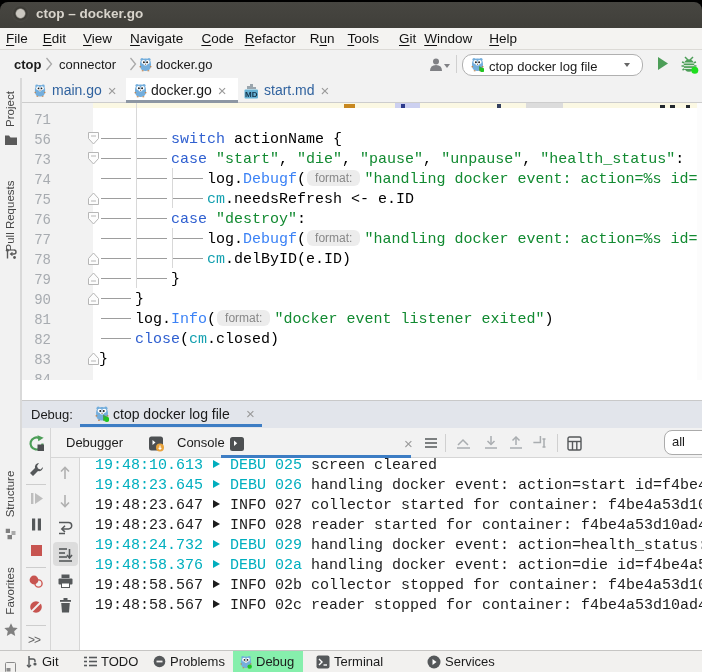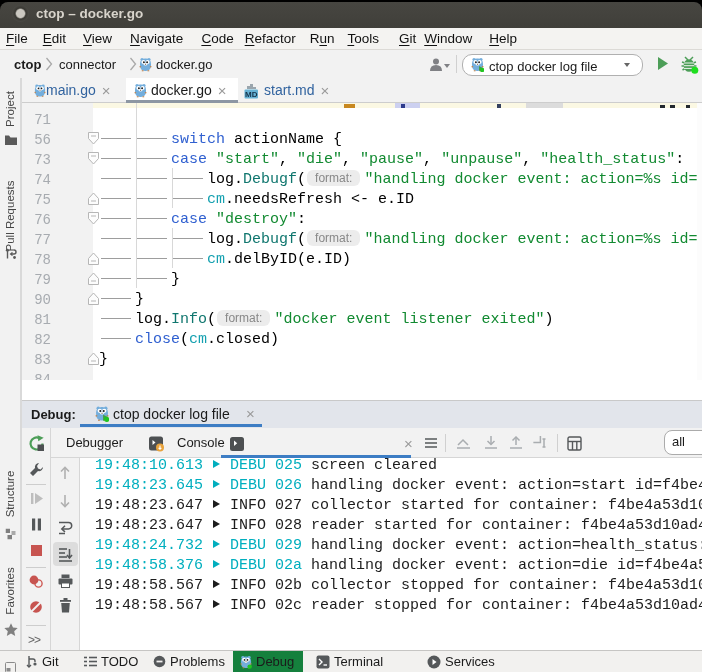--- a/index.html
+++ b/index.html
@@ -28,21 +28,21 @@
 .stripe{left:0;top:78px;width:21px;height:572px;background:#f2f2f2;border-right:1px solid #d9d9d9}
 .vtext{position:absolute;left:10px;transform:translate(-50%,-50%) rotate(-90deg);white-space:nowrap;font-size:11.5px;color:#454545}
 .vicon{position:absolute;transform:translate(-50%,-50%)}
 
 .editor{left:21px;top:103px;width:681px;height:277px;background:#fff;overflow:hidden}
 .gutter{position:absolute;left:0;top:0;width:72px;height:277px;background:#f2f2f2}
 .lnum{position:absolute;width:51px;text-align:right;font-family:"Liberation Mono",monospace;font-size:14px;color:#a7abb0;height:20px;line-height:20px;left:-21px;transform:translateY(2px)}
 .code{position:absolute;left:72px;top:2px;width:609px;height:277px;font-family:"Liberation Mono",monospace;font-size:15px;line-height:20px;white-space:pre;color:#000}
 .cl{position:absolute;left:6px;height:20px;white-space:pre}
 .t{display:inline-block;width:36px;height:20px;vertical-align:top;background:linear-gradient(#9d9d9d,#9d9d9d) 2px 8px/30px 1px no-repeat}
-.kw{color:#3060d0}.str{color:#128a31}.fn{color:#0f766e}.rc{color:#14a0b0}
+.kw{color:#3060d0}.str{color:#128a31}.fn{color:#3b82f6}.rc{color:#14a0b0}
 .hint{display:inline-block;font-family:"Liberation Sans",sans-serif;font-size:12px;color:#888;background:#ececec;border-radius:6px;padding:1px 8px;height:16px;line-height:14px;vertical-align:1px;margin:0 4px 0 1px}
 .iguide{position:absolute;width:1px;background:#d8d8d8}
 .fold{position:absolute;left:67px}
 
 .l70{position:absolute;left:72px;top:0;width:609px;height:5px;background:#fbf8e3}
 
 .ctxbar{left:21px;top:380px;width:681px;height:20px;background:#f5f4f2;border-top:1px solid #dedddb;line-height:19px}
 
 .dbghead{left:21px;top:400px;width:681px;height:28px;background:#e2e5eb;border-top:1px solid #c9c9c9}
 .dbgtab-line{position:absolute;left:80px;top:424px;width:182px;height:3px;background:#3d7dc4}
@@ -163,21 +163,21 @@
         </g>
     <circle cx="14.8" cy="15.2" r="3.5" fill="#1ede1e"></circle>
   </svg>
 </div>
 
 <div class="abs tabrow">
 <div class="tab" style="left:21px;width:105px">
   <svg style="margin-left:13px" width="12" height="15" viewBox="0 0 13 15">
           <use href="#gopher"></use>
         </svg>
-  <span class="bluetxt" style="">main.go</span>
+  <span class="bluetxt" style="margin-left:6px">main.go</span>
         <span class="xclose">×</span>
 </div>
 <div class="tab tabsel" style="left:126px;width:112px">
   <svg style="margin-left:8px" width="13" height="15" viewBox="0 0 13 15">
           <use href="#gopher"></use>
         </svg>
   <span style="margin-left:4px">docker.go</span>
         <span class="xclose">×</span>
 </div>
 <div class="tabline"></div>
@@ -295,21 +295,21 @@
       </svg>
   <svg class="fold" style="top:249px" width="11" height="13" viewBox="0 0 11 13">
         <path d="M0.5,12.5 h10 v-6 l-5,-5.5 l-5,5.5 z" fill="#fcfcfc" stroke="#b6b6b6"></path>
         <line x1="3" y1="9" x2="8" y2="9" stroke="#b6b6b6"></line>
       </svg>
   <div style="position:absolute;right:0;top:0;width:5px;height:277px;background:#fcfcfc"></div>
 </div>
 
 
 <div class="abs dbghead">
-  <span style="position:absolute;left:10px;top:6px;font-weight:bold">Debug:</span>
+  <span style="position:absolute;left:10px;top:6px;font-weight:normal">Debug:</span>
   <svg style="position:absolute;left:74px;top:4px" width="14" height="17" viewBox="0 0 13 15">
         <use href="#gopher"></use>
         <path d="M7.5,8.5 l5,3 l-5,3 z" fill="#43a047"></path>
         <circle cx="10.8" cy="13" r="2.4" fill="#21c521"></circle>
       </svg>
   <span style="position:absolute;left:92px;top:5px;font-size:14px">ctop docker log file</span>
   <span class="xclose" style="position:absolute;left:219px;top:4px">×</span>
 </div>
 <div class="abs dbgtab-line"></div>
 
@@ -493,21 +493,21 @@
             <line x1="0" y1="5.5" x2="3" y2="5.5"></line>
             <line x1="5" y1="5.5" x2="13" y2="5.5"></line>
             <line x1="0" y1="9.5" x2="3" y2="9.5"></line>
             <line x1="5" y1="9.5" x2="13" y2="9.5"></line>
           </g>
         </svg>TODO</div>
   <div class="sitem" style="left:153px"><svg width="13" height="13" viewBox="0 0 13 13" style="margin-right:4px">
           <circle cx="6.5" cy="6.5" r="5.8" fill="#55585a"></circle>
           <rect x="3.5" y="5.6" width="6" height="1.8" fill="#f2f1ef"></rect>
         </svg>Problems</div>
-  <div class="sitem" style="left:233px;width:70px;background:#15803d;padding-left:7px"><svg width="12" height="14" viewBox="0 0 13 15" style="margin-right:4px">
+  <div class="sitem" style="left:233px;width:70px;background:#86efac;padding-left:7px"><svg width="12" height="14" viewBox="0 0 13 15" style="margin-right:4px">
           <use href="#gopher"></use>
           <circle cx="10.5" cy="12.5" r="2.4" fill="#21c521"></circle>
         </svg>Debug</div>
   <div class="sitem" style="left:316px"><svg width="14" height="14" viewBox="0 0 14 14" style="margin-right:4px">
           <rect x="0.5" y="0.5" width="13" height="13" rx="2" fill="#55585a"></rect>
           <path d="M3,4 l3,3 -3,3" stroke="#fff" stroke-width="1.4" fill="none"></path>
           <line x1="7.5" y1="10" x2="11" y2="10" stroke="#fff" stroke-width="1.4"></line>
         </svg>Terminal</div>
   <div class="sitem" style="left:427px"><svg width="14" height="14" viewBox="0 0 14 14" style="margin-right:4px">
           <circle cx="7" cy="7" r="6.5" fill="#55585a"></circle>

